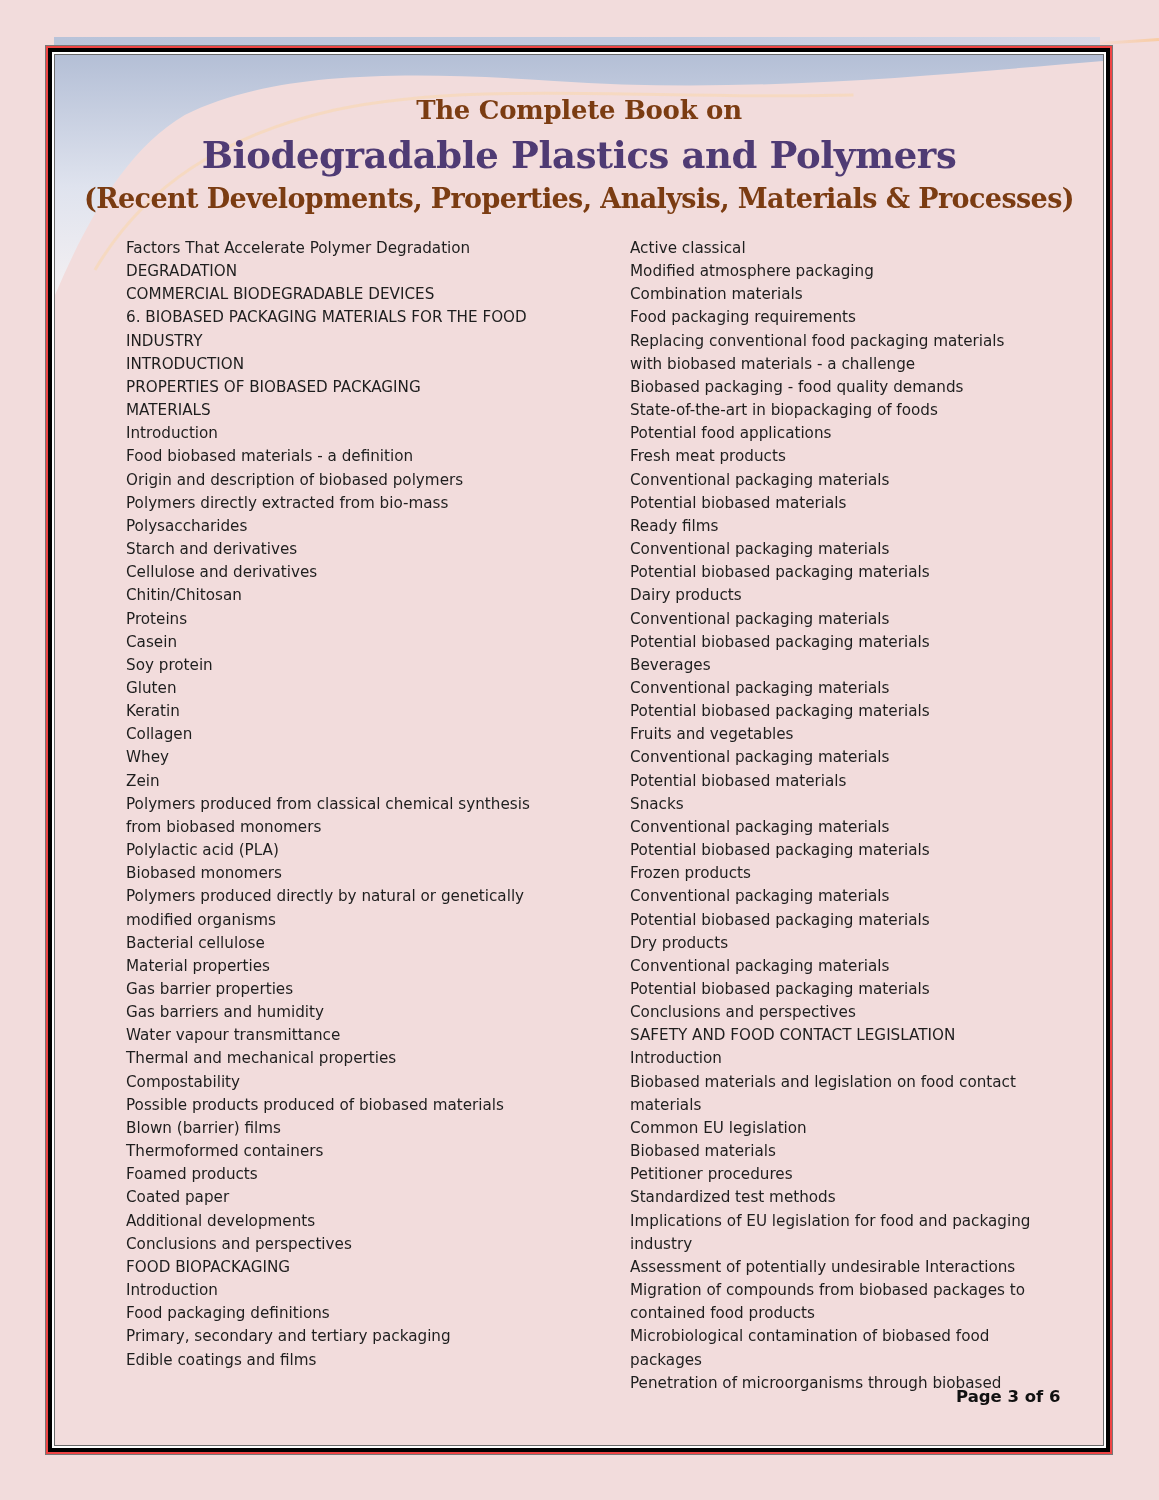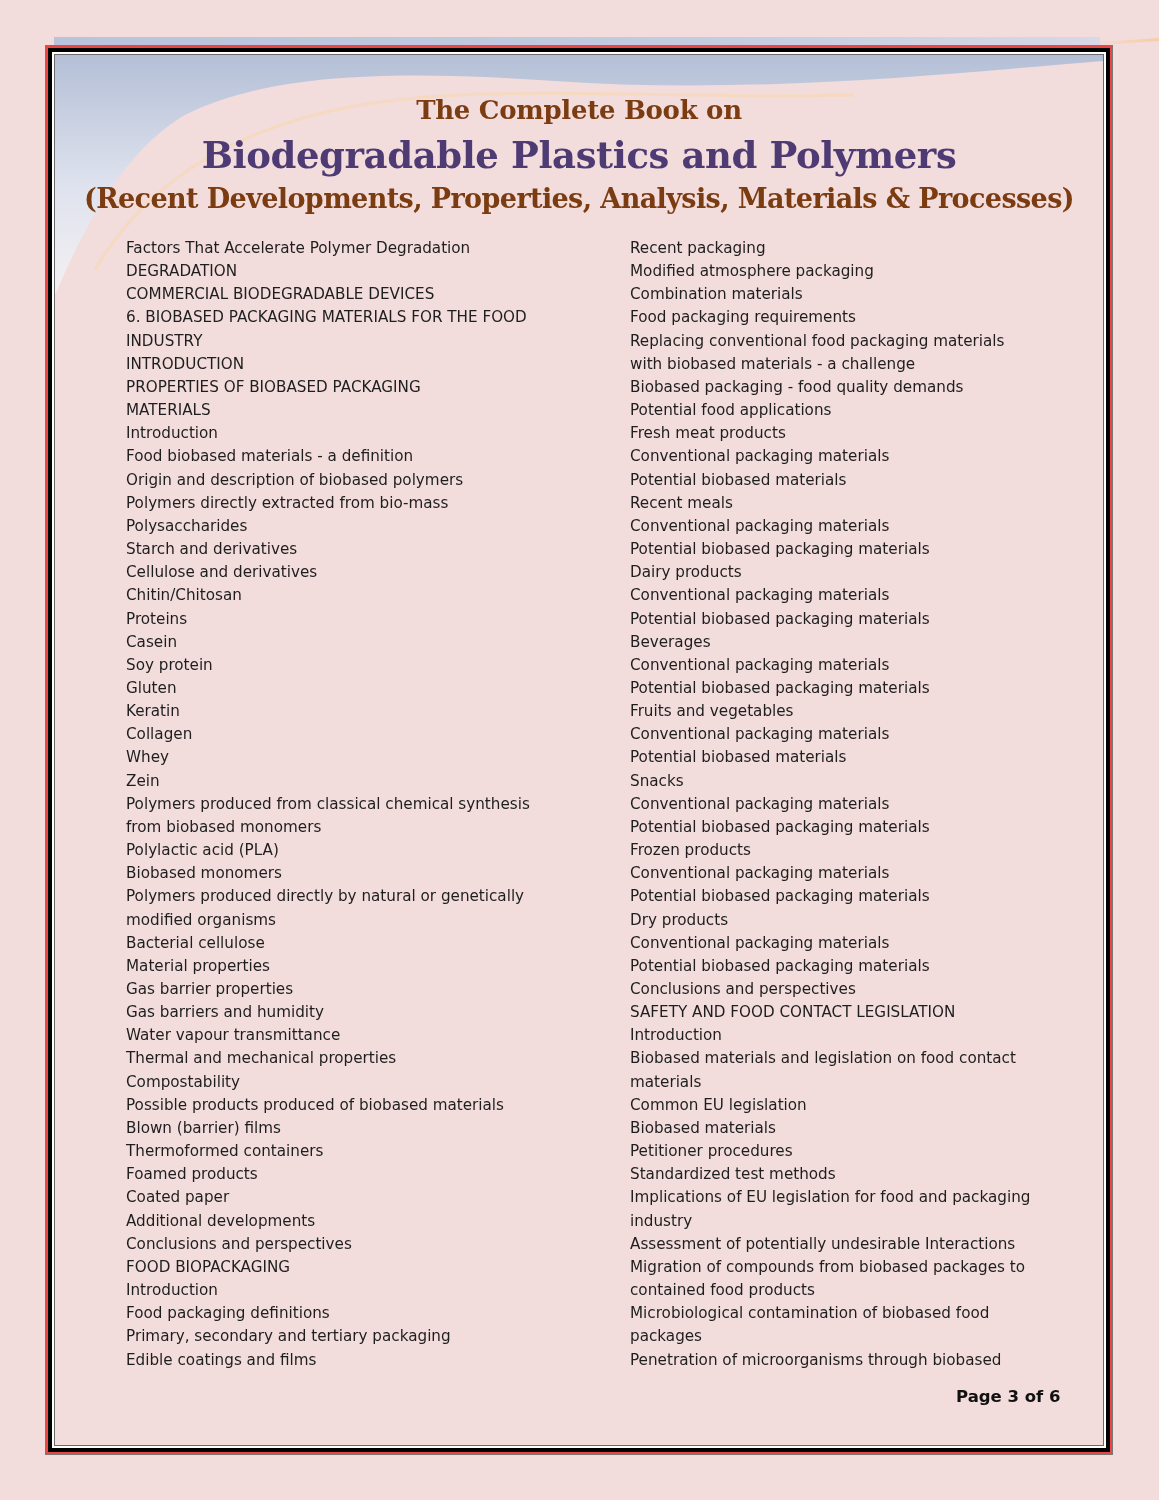--- a/index.html
+++ b/index.html
@@ -197,32 +197,33 @@
         <li>Coated paper</li>
         <li>Additional developments</li>
         <li>Conclusions and perspectives</li>
         <li>FOOD BIOPACKAGING</li>
         <li>Introduction</li>
         <li>Food packaging definitions</li>
         <li>Primary, secondary and tertiary packaging</li>
         <li>Edible coatings and films</li>
       </ul>
     <ul class="toc-col right" id="toc-right">
-        <li>Recent packaging</li>
+        <li>Active classical</li>
         <li>Modified atmosphere packaging</li>
         <li>Combination materials</li>
         <li>Food packaging requirements</li>
         <li>Replacing conventional food packaging materials</li>
         <li>with biobased materials - a challenge</li>
         <li>Biobased packaging - food quality demands</li>
+        <li>State-of-the-art in biopackaging of foods</li>
         <li>Potential food applications</li>
         <li>Fresh meat products</li>
         <li>Conventional packaging materials</li>
         <li>Potential biobased materials</li>
-        <li>Recent meals</li>
+        <li>Ready films</li>
         <li>Conventional packaging materials</li>
         <li>Potential biobased packaging materials</li>
         <li>Dairy products</li>
         <li>Conventional packaging materials</li>
         <li>Potential biobased packaging materials</li>
         <li>Beverages</li>
         <li>Conventional packaging materials</li>
         <li>Potential biobased packaging materials</li>
         <li>Fruits and vegetables</li>
         <li>Conventional packaging materials</li>

